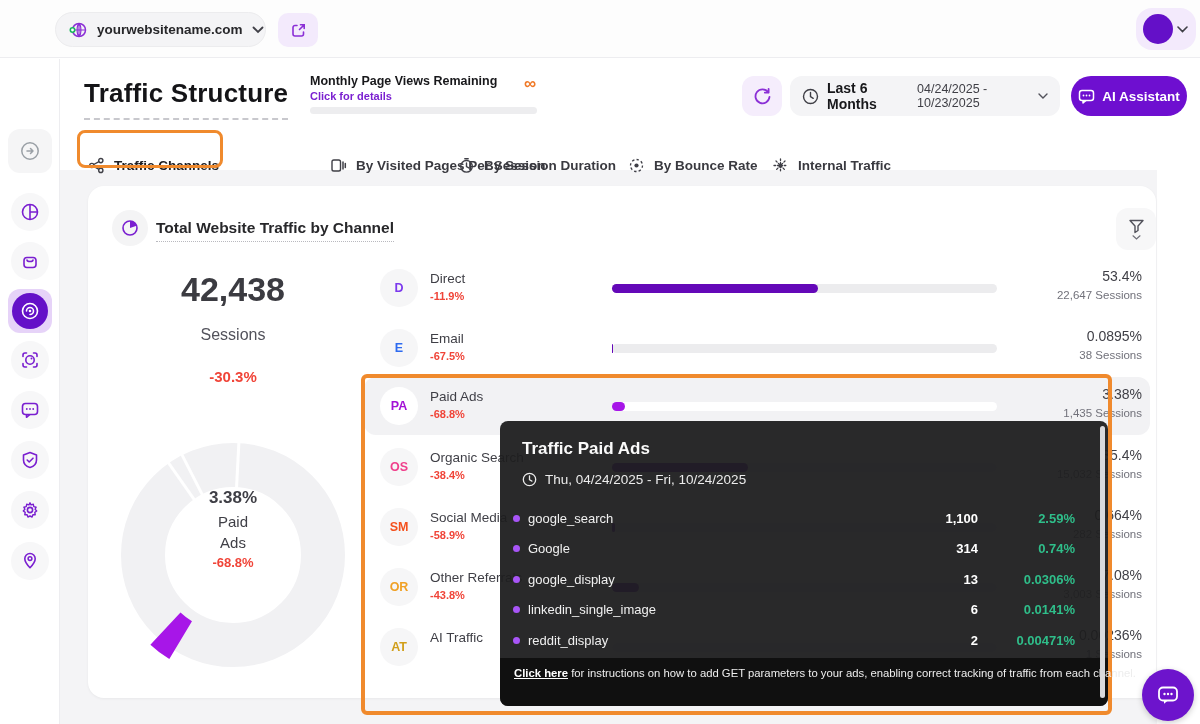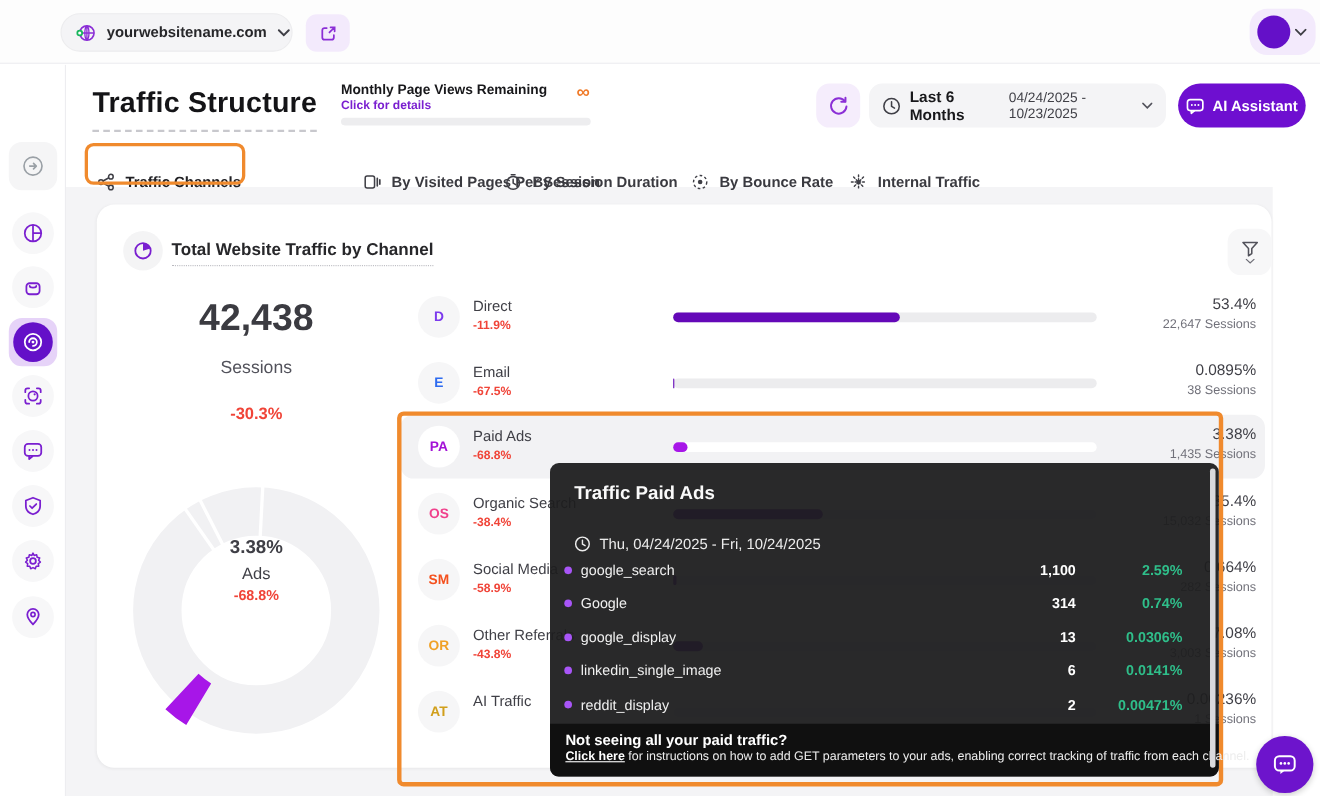--- a/index.html
+++ b/index.html
@@ -74,21 +74,21 @@
   .ch-pct { position:absolute; right:8px; top:9px; font-size:14px; color:#3f3f46; }
   .ch-sess { position:absolute; right:8px; top:30px; font-size:11.5px; color:#71717a; text-align:right; }
 
   
   .ann-tab { position:absolute; left:77px; top:130px; width:146px; height:38px; border:3px solid #f08a2d; border-radius:8px; z-index:40; pointer-events:none; }
   .ann-big { position:absolute; left:361px; top:374px; width:751px; height:341px; border:4px solid #f08a2d; border-radius:6px; z-index:40; pointer-events:none; }
 
   
   .tooltip { position:absolute; left:500px; top:421px; width:608px; height:285px; background:rgba(30,30,31,0.95); border-radius:8px; z-index:50; color:#fff; }
   .tt-title { position:absolute; left:22px; top:18px; font-size:17px; font-weight:600; color:#fafafa; }
-  .tt-date { position:absolute; left:22px; top:66px; display:flex; gap:8px; font-size:13.5px; color:#ececec; }
+  .tt-date { position:absolute; left:22px; top:51px; display:flex; gap:8px; font-size:13.5px; color:#ececec; }
   .tt-row { position:absolute; left:0; width:100%; height:30px; }
   .tt-bullet { position:absolute; left:13px; top:12px; width:7px; height:7px; border-radius:50%; background:#a855f7; }
   .tt-name { position:absolute; left:28px; top:8px; font-size:13px; color:#f0f0f0; }
   .tt-val { position:absolute; right:130px; top:8px; font-size:13px; font-weight:600; color:#fff; }
   .tt-pct { position:absolute; right:33px; top:8px; font-size:13px; font-weight:600; color:#2fbe8a; }
   .tt-footer { position:absolute; left:0; top:237px; width:100%; height:48px; background:rgba(10,10,10,0.8); border-radius:0 0 8px 8px; padding:7px 14px; }
   .tt-foot-title { font-size:13.5px; font-weight:700; color:#fff; }
   .tt-foot-line { font-size:11.3px; color:#ededed; margin-top:2px; white-space:nowrap; }
   .tt-foot-line .link { font-weight:700; text-decoration:underline; color:#fff; cursor:pointer; }
   .tt-scroll { position:absolute; right:3px; top:5px; width:5px; height:272px; background:#d9d9dc; border-radius:3px; }
@@ -349,20 +349,21 @@
       <svg id="donut-svg" width="240" height="240" viewBox="0 0 240 240">
           <circle cx="120" cy="120" r="90" fill="none" stroke="#f1f1f3" stroke-width="44"></circle>
           <path d="M 82.14395520083093 65.93596507692655 L 54.612286255980706 26.616666951054967" stroke="#fff" stroke-width="3"></path>
           <path d="M 90.0366270171899 61.19356940356773 L 68.24508302969164 18.425256242526075" stroke="#fff" stroke-width="3"></path>
           <path d="M 123.4541731120343 54.090450706198126 L 125.9662990116956 6.156233037978581" stroke="#fff" stroke-width="3"></path>
           <path transform="translate(-6.0 8.0)" d="M 62.315735610073936 216.00273767863658 A 112 112 0 0 1 43.37633497452103 201.6872937369282 L 73.47848909167348 169.59585691170642 A 68 68 0 0 0 84.97741090611632 178.28737644774364 Z" fill="#a716e8"></path>
         </svg>
     </div>
     <div class="donut-center">
       <div class="dc-pct">3.38%</div>
+      <div class="dc-line">Paid</div>
       <div class="dc-line">Ads</div>
       <div class="dc-change">-68.8%</div>
     </div>
 
     <div id="channel-rows">
         <div class="ch-row" style="top: 73px;">
           <span class="ch-badge" style="color:#7c3aed">
             <span>D</span>
           </span>
           <div class="ch-name">Direct</div>
@@ -487,21 +488,20 @@
           <span class="tt-pct">0.0141%</span>
         </div>
         <div class="tt-row" style="top: 203.6px;">
           <span class="tt-bullet"></span>
           <span class="tt-name">reddit_display</span>
           <span class="tt-val">2</span>
           <span class="tt-pct">0.00471%</span>
         </div>
       </div>
     <div class="tt-footer">
-      <div class="tt-foot-title">Not seeing all your paid traffic?</div>
       <div class="tt-foot-line"><span class="link">Click here</span><span> for instructions on how to add GET parameters to your ads, enabling correct tracking of traffic from each channel.</span></div>
     </div>
     <div class="tt-scroll"></div>
   </div>
 
   <div class="chat-widget">
     <span>
       <svg width="24" height="24" viewBox="0 0 24 24">
           <rect x="3" y="4.5" width="18" height="13" rx="4" fill="none" stroke="#fff" stroke-width="1.8"></rect>
           <path d="M8 17.5 v3.2 l4 -3.2" fill="#fff"></path>

